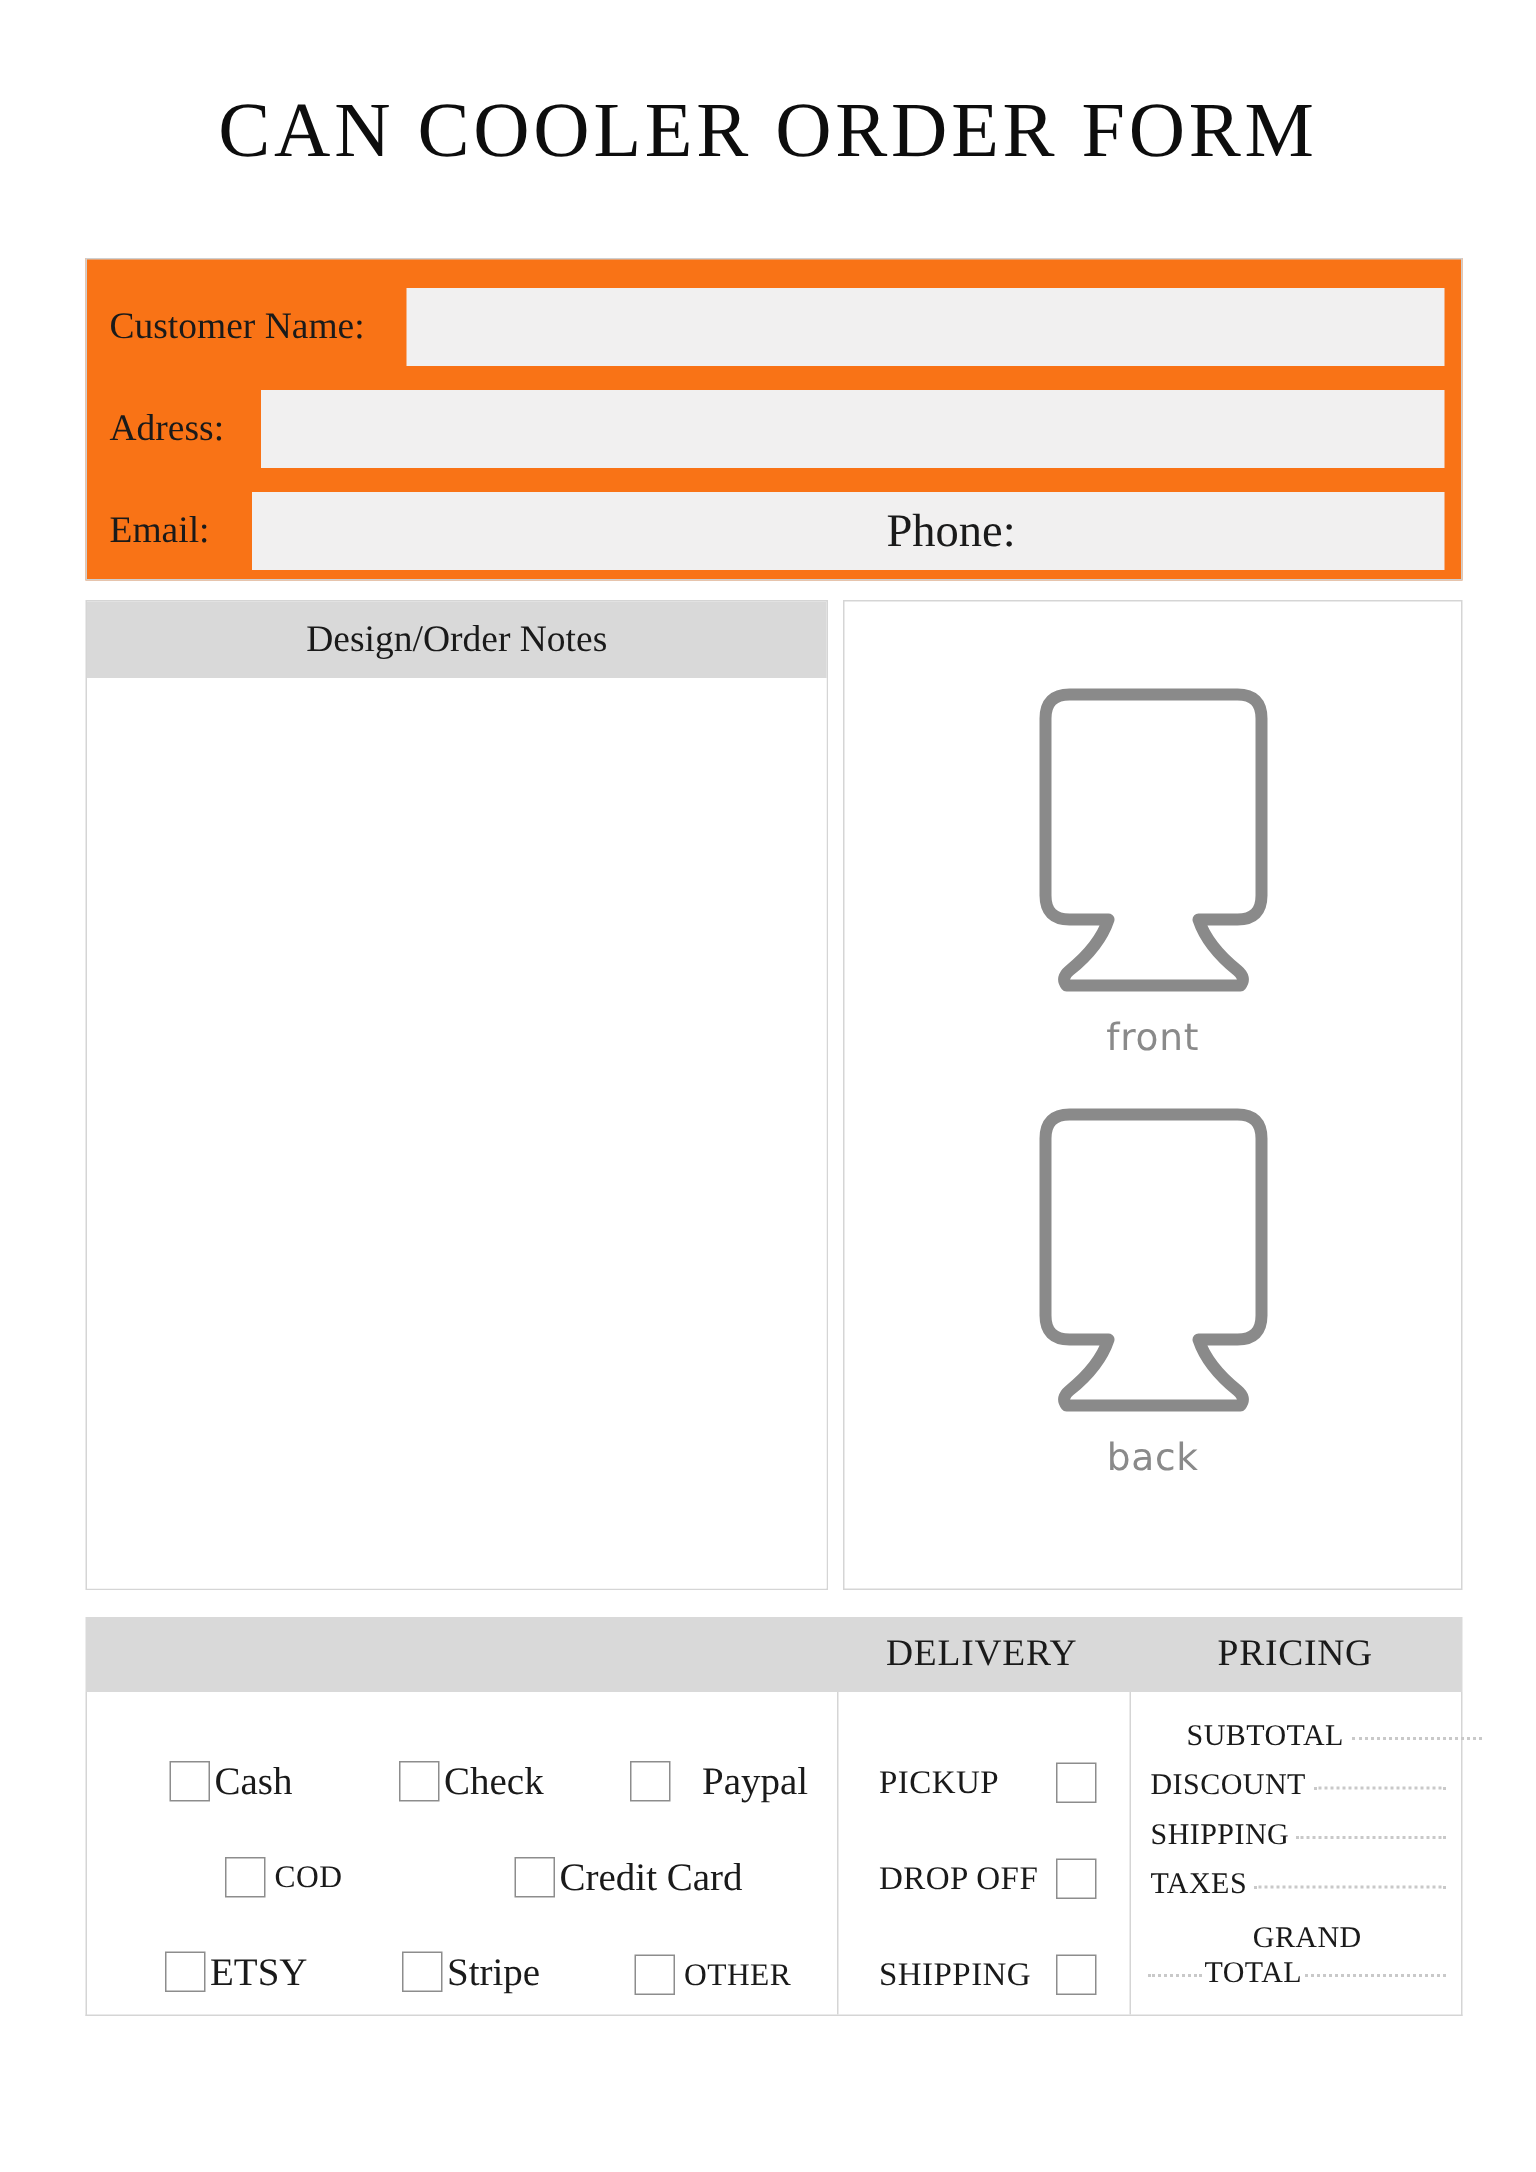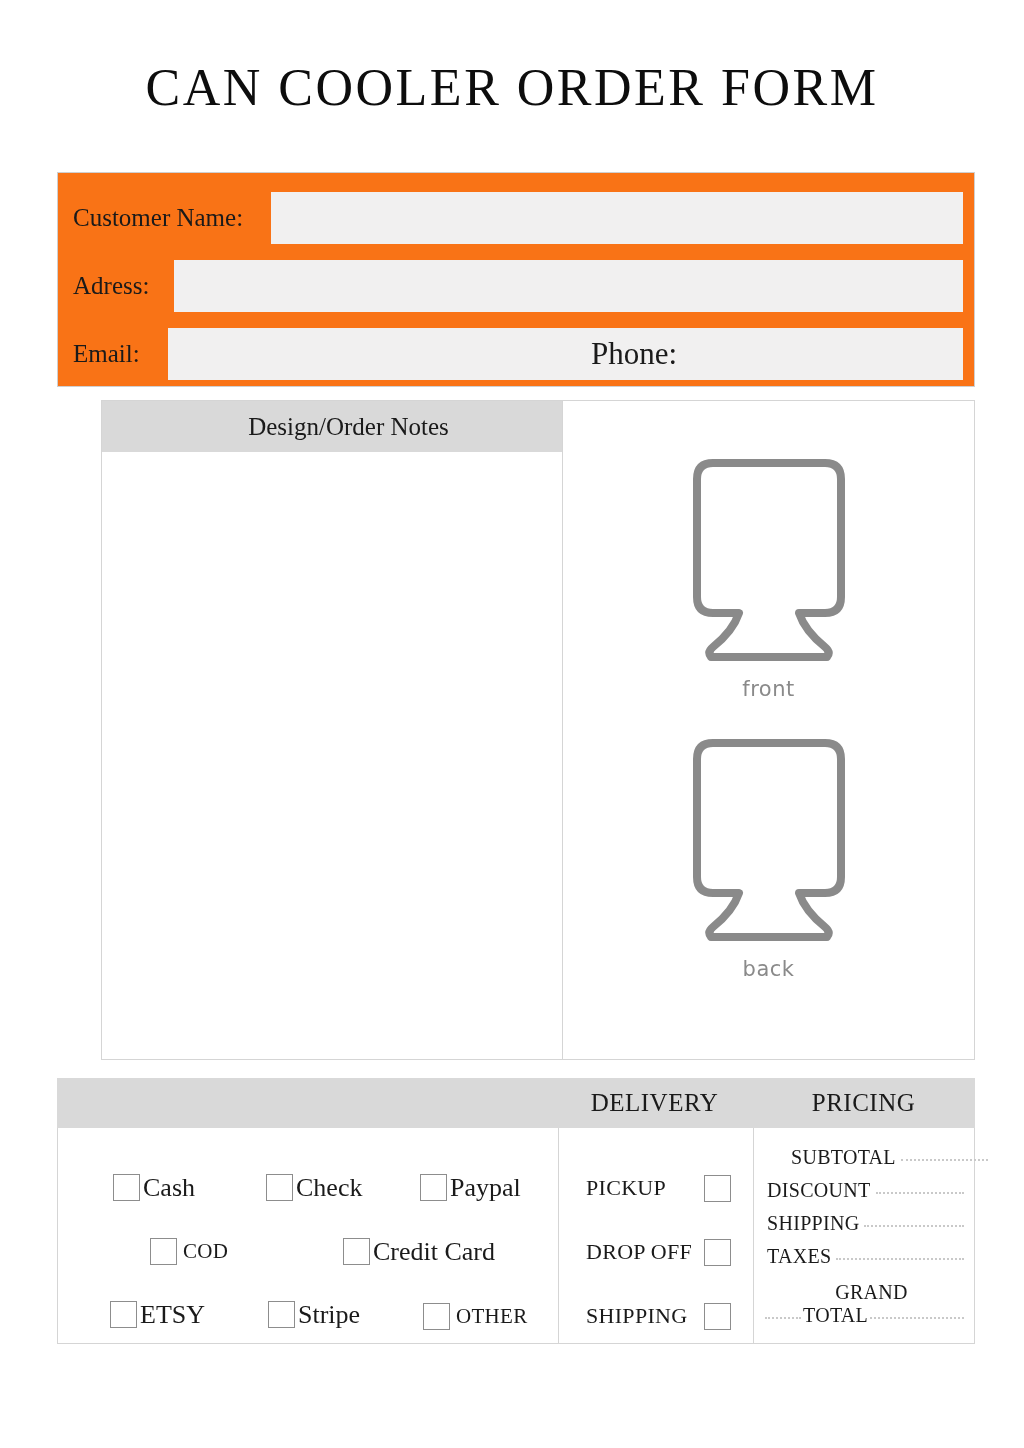--- a/index.html
+++ b/index.html
@@ -85,21 +85,20 @@
   
   .notes-box {
     position: absolute;
     left: 57px;
     top: 400px;
     width: 495px;
     height: 660px;
     border: 1px solid #d5d5d5;
     box-sizing: border-box;
     background: #ffffff;
-    margin-left: 44px;
   }
   .notes-header {
     position: absolute;
     left: 0;
     top: 0;
     width: 100%;
     height: 51px;
     background: #d9d9d9;
     text-align: center;
     line-height: 51px;
@@ -130,21 +129,21 @@
     transform: translateX(-50%);
   }
   .koozie.front { top: 48px; }
   .koozie.back  { top: 328px; }
   .koozie-caption {
     position: absolute;
     left: 0;
     width: 100%;
     text-align: center;
     font-family: "DejaVu Sans", sans-serif;
-    font-size: 21px;
+    font-size: 25px;
     color: #8a8a8a;
     letter-spacing: 0.5px;
   }
   .koozie.front .koozie-caption { top: 228px; }
   .koozie.back  .koozie-caption { top: 228px; }
 
   
   .bottom-section {
     position: absolute;
     left: 57px;
@@ -412,21 +411,21 @@
       <div class="pay-item" style="left:55px; top:46px;text-align:right;">
         <span class="cbox"></span>
         <span class="pay-label">Cash</span>
       </div>
 
       <div class="pay-item" style="left:208px; top:46px;">
         <span class="cbox"></span>
         <span class="pay-label">Check</span>
       </div>
 
-      <div class="pay-item" style="left:362px; top:46px;">
+      <div class="pay-item" style="left:362px; top:46px;gap:18px;">
         <span class="cbox"></span>
         <span class="pay-label">Paypal</span>
       </div>
 
       <div class="pay-item" style="left:92px; top:110px;">
         <span class="cbox"></span>
         <span class="pay-label small">COD</span>
       </div>
 
       <div class="pay-item" style="left:285px; top:110px;">

